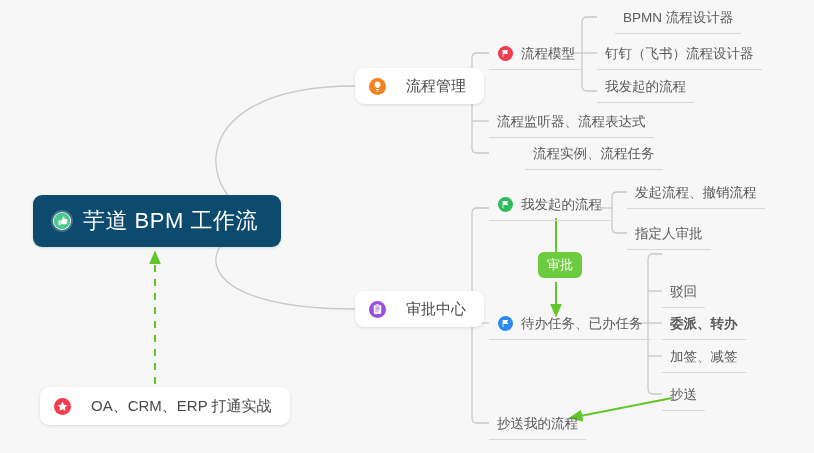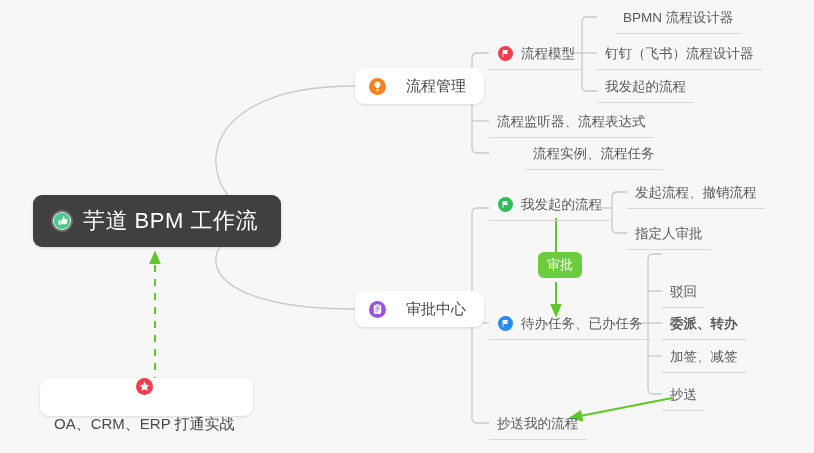--- a/index.html
+++ b/index.html
@@ -13,21 +13,21 @@
   #canvas{position:absolute;left:0;top:0;width:814px;height:453px;}
   #edges{position:absolute;left:0;top:0;width:814px;height:453px;pointer-events:none;}
 
   
   .node{position:absolute;display:flex;align-items:center;white-space:nowrap;}
   .node .lbl{color:#555;}
 
   
   .root{
     left:33px;top:195px;width:248px;height:52px;
-    background:#404040;border-radius:9px;
+    background:#0c4a6e;border-radius:9px;
     box-shadow:0 1px 3px rgba(0,0,0,.13);
     padding:0 0 0 18px;box-sizing:border-box;
     display:flex;align-items:center;gap:10px;
   }
   .root .lbl{color:#fff;font-size:22px;letter-spacing:.5px;}
 
   
   .card{
     background:#fff;border-radius:9px;
     box-shadow:0 1px 3px rgba(0,0,0,.12);
@@ -221,21 +221,21 @@
     <span class="lbl">加签、减签</span>
   </div>
   <div class="node uline" style="left:662px;top:382px;">
     <span class="lbl">抄送</span>
   </div>
 
   <div class="node uline" style="left:489px;top:411px;">
     <span class="lbl">抄送我的流程</span>
   </div>
 
-  <div class="node card" style="left:40px;top:378px;height:38px;flex-direction:column;">
+  <div class="node card" style="left:40px;top:387px;height:38px;">
     <span class="ic">
       <svg width="17" height="17" viewBox="0 0 17 17">
         <circle cx="8.5" cy="8.5" r="8.5" fill="#f23b4c"></circle>
         <path d="M8.5 3.6l1.5 3.05 3.37.49-2.44 2.37.58 3.36-3.01-1.58-3.01 1.58.58-3.36L3.63 7.14l3.37-.49z" fill="#fff"></path>
       </svg>
     </span>
     <span class="lbl">OA、CRM、ERP 打通实战</span>
   </div>
 
 </div>

